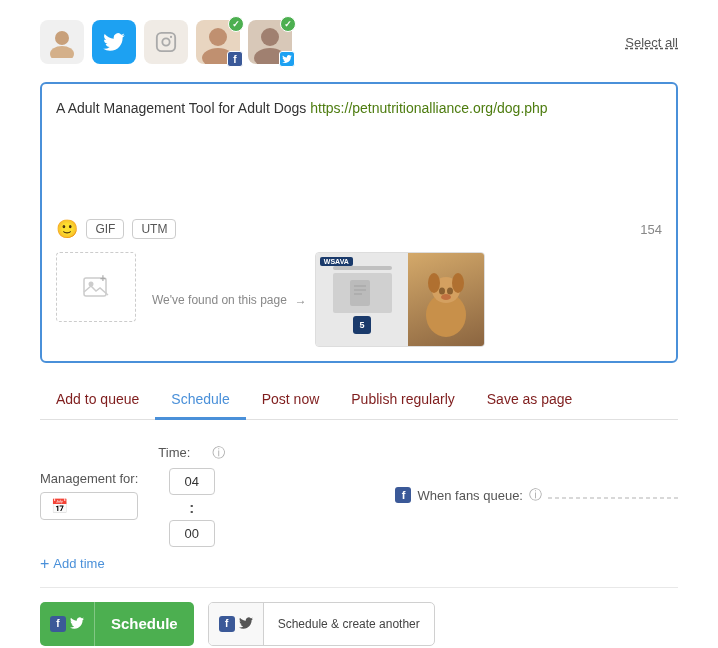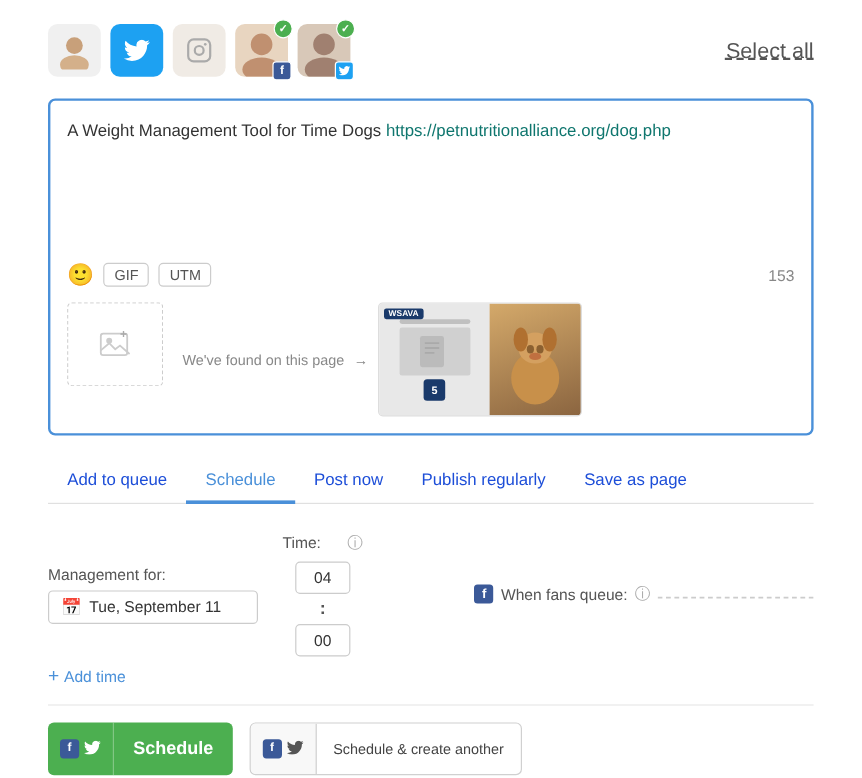--- a/index.html
+++ b/index.html
@@ -60,21 +60,21 @@
       align-items: center;
       justify-content: center;
       color: white;
       font-size: 9px;
       font-weight: bold;
       border: 1.5px solid white;
       z-index: 2;
     }
     .select-all-btn {
       color: #555;
-      font-size: 18px;
+      font-size: 13px;
       text-decoration: underline;
       cursor: pointer;
       border: none;
       background: none;
       text-decoration-style: dashed;
     }
 
     
     .content-editor {
       border: 2px solid #4a90d9;
@@ -84,21 +84,21 @@
       min-height: 270px;
       position: relative;
     }
     .editor-text {
       font-size: 14px;
       color: #333;
       line-height: 1.5;
       min-height: 100px;
     }
     .editor-text a {
-      color: #0f766e;
+      color: #4d7c0f;
       text-decoration: none;
     }
     .editor-toolbar {
       display: flex;
       align-items: center;
       gap: 8px;
       margin-top: 12px;
       padding-top: 8px;
     }
     .toolbar-btn {
@@ -179,21 +179,21 @@
 
     
     .tabs-bar {
       display: flex;
       border-bottom: 1.5px solid #e0e0e0;
       margin-bottom: 18px;
     }
     .tab-item {
       padding: 10px 16px;
       font-size: 14px;
-      color: #1d4ed8;
+      color: #7f1d1d;
       cursor: pointer;
       border-bottom: 3px solid transparent;
       margin-bottom: -1.5px;
       white-space: nowrap;
     }
     .tab-item.active {
       color: #4a90d9;
       border-bottom: 3px solid #4a90d9;
       font-weight: 500;
     }
@@ -440,28 +440,28 @@
           </svg>
       </div>
     </div>
 
   </div>
   <button class="select-all-btn">Select all</button>
 </div>
 
 <div class="content-editor">
   <div class="editor-text">
-    <span>A Weight Management Tool for Time Dogs </span><a href="#">https://petnutritionalliance.org/dog.php</a>
+    <span>A Adult Management Tool for Adult Dogs </span><a href="#">https://petnutritionalliance.org/dog.php</a>
   </div>
 
   <div class="editor-toolbar">
     <button class="emoji-btn">🙂</button>
     <button class="toolbar-btn">GIF</button>
     <button class="toolbar-btn">UTM</button>
-    <span class="char-count">153</span>
+    <span class="char-count">154</span>
   </div>
 
   <div class="editor-bottom">
     <div class="image-placeholder">
       <svg width="28" height="28" viewBox="0 0 28 28" fill="none">
         <rect x="2" y="5" width="22" height="18" rx="2" stroke="#ccc" stroke-width="1.5" fill="none"></rect>
         <circle cx="9" cy="11" r="2.5" fill="#ccc"></circle>
         <path d="M2 19 l7-6 5 5 4-3 8 7" stroke="#ccc" stroke-width="1.5" fill="none"></path>
         <text x="18" y="9" font-size="10" fill="#aaa" font-weight="bold">+</text>
       </svg>
@@ -516,21 +516,20 @@
   <div class="tab-item">Save as page</div>
 </div>
 
 <div class="schedule-form">
   <div class="form-row">
 
     <div class="form-group">
       <span class="form-label">Management for:</span>
       <div class="date-input-wrapper">
         <span class="cal-icon">📅</span>
-        <input type="text" value="Tue, September 11" readonly="" style="">
       </div>
     </div>
 
     <div class="form-group">
       <div style="display:flex;align-items:center;gap:22px;">
         <span class="form-label">Time:</span>
         <span class="info-icon">ⓘ</span>
       </div>
       <div class="time-group">
         <input type="text" class="time-input" value="04" style="">

